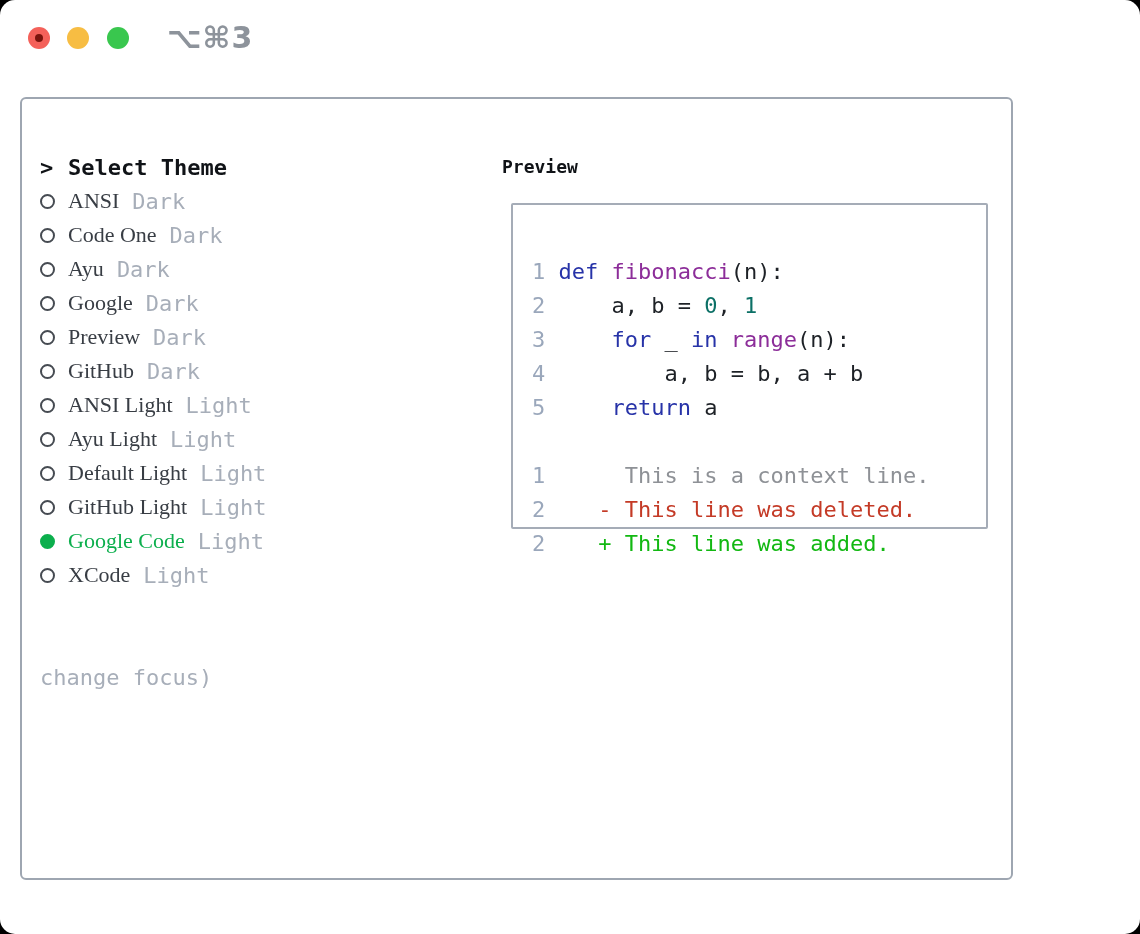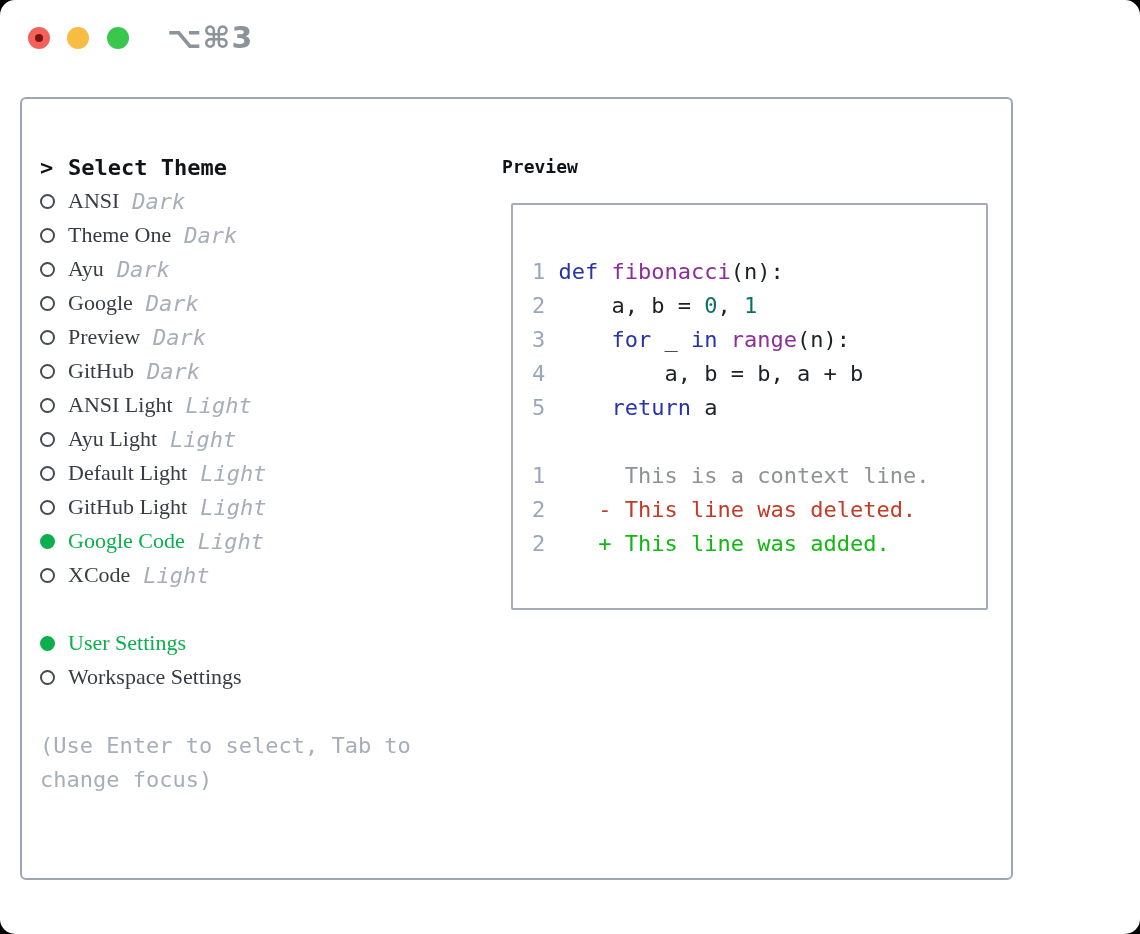--- a/index.html
+++ b/index.html
@@ -30,29 +30,29 @@
   .left-col{position:absolute;left:18px;top:51px;width:445px;}
   .row{height:34px;display:flex;align-items:center;font-size:22px;white-space:pre;}
   .marker{width:28px;display:inline-flex;align-items:center;flex:0 0 28px;}
   .caret{font-weight:bold;color:#101317;}
   .htitle{font-weight:bold;color:#101317;}
   .stitle{color:#191d22;}
   .radio{width:15px;height:15px;border:2px solid #464b52;border-radius:50%;box-sizing:border-box;}
   .radio.sel{background:var(--green-ui);border-color:var(--green-ui);}
   .tname{color:#383d44;font-family:Liberation Serif, serif;}
   .tname.sel{color:var(--green-ui);}
-  .tvariant{color:var(--muted);margin-left:13px;font-style:italic;}
+  .tvariant{color:var(--muted);margin-left:13px;}
   .hint{color:var(--muted);}
   
   .preview-title{
     position:absolute;left:480px;top:51px;height:34px;line-height:34px;
     font-size:18px;font-weight:bold;color:#101317;
   }
   .preview-box{
-    position:absolute;left:489px;top:104px;width:477px;height:407px;
+    position:absolute;left:489px;top:104px;width:477px;height:326px;
     border:2px solid #a5acb7;border-radius:2px;box-sizing:border-box;background:#fff;
   }
   .preview-code{position:absolute;left:19px;top:50px;}
   .pline{height:34px;line-height:34px;font-size:22px;white-space:pre;}
   .tok-ln{color:var(--ln);}
   .tok-kwd{color:var(--kwd);}
   .tok-fn{color:var(--fn);}
   .tok-num{color:var(--num);}
   .tok-txt{color:#1d2126;}
   .tok-ctx{color:var(--ctx);}
@@ -76,44 +76,39 @@
   <div class="main-panel">
 
     <div class="left-col">
       <div class="row">
         <span class="marker"><span class="caret">&gt;</span></span>
         <span class="htitle">Select Theme</span>
       </div>
 
       <div>
           <div class="row"><span class="marker"><span class="radio"></span></span><span class="tname">ANSI</span><span class="tvariant">Dark</span></div>
-          <div class="row"><span class="marker"><span class="radio"></span></span><span class="tname">Theme One</span><span class="tvariant">Dark</span></div>
+          <div class="row"><span class="marker"><span class="radio"></span></span><span class="tname">Code One</span><span class="tvariant">Dark</span></div>
           <div class="row"><span class="marker"><span class="radio"></span></span><span class="tname">Ayu</span><span class="tvariant">Dark</span></div>
           <div class="row"><span class="marker"><span class="radio"></span></span><span class="tname">Google</span><span class="tvariant">Dark</span></div>
           <div class="row"><span class="marker"><span class="radio"></span></span><span class="tname">Preview</span><span class="tvariant">Dark</span></div>
           <div class="row"><span class="marker"><span class="radio"></span></span><span class="tname">GitHub</span><span class="tvariant">Dark</span></div>
           <div class="row"><span class="marker"><span class="radio"></span></span><span class="tname">ANSI Light</span><span class="tvariant">Light</span></div>
           <div class="row"><span class="marker"><span class="radio"></span></span><span class="tname">Ayu Light</span><span class="tvariant">Light</span></div>
           <div class="row"><span class="marker"><span class="radio"></span></span><span class="tname">Default Light</span><span class="tvariant">Light</span></div>
           <div class="row"><span class="marker"><span class="radio"></span></span><span class="tname">GitHub Light</span><span class="tvariant">Light</span></div>
           <div class="row"><span class="marker"><span class="radio sel"></span></span><span class="tname sel">Google Code</span><span class="tvariant">Light</span></div>
           <div class="row"><span class="marker"><span class="radio"></span></span><span class="tname">XCode</span><span class="tvariant">Light</span></div>
         </div>
 
       <div class="row"></div>
 
 
-      <div>
-          <div class="row"><span class="marker"><span class="radio sel"></span></span><span class="tname sel">User Settings</span></div>
-          <div class="row"><span class="marker"><span class="radio"></span></span><span class="tname">Workspace Settings</span></div>
-        </div>
 
       <div class="row"></div>
 
-      <div class="row hint">(Use Enter to select, Tab to</div>
       <div class="row hint">change focus)</div>
     </div>
 
     <div class="preview-title">Preview</div>
 
     <div class="preview-box">
       <div class="preview-code">
           <div class="pline"><span class="tok-ln">1 </span><span class="tok-kwd">def</span><span class="tok-txt"> </span><span class="tok-fn">fibonacci</span><span class="tok-txt">(n):</span></div>
           <div class="pline"><span class="tok-ln">2 </span><span class="tok-txt">    a, b = </span><span class="tok-num">0</span><span class="tok-txt">, </span><span class="tok-num">1</span></div>
           <div class="pline"><span class="tok-ln">3 </span><span class="tok-txt">    </span><span class="tok-kwd">for</span><span class="tok-txt"> _ </span><span class="tok-kwd">in</span><span class="tok-txt"> </span><span class="tok-fn">range</span><span class="tok-txt">(n):</span></div>

